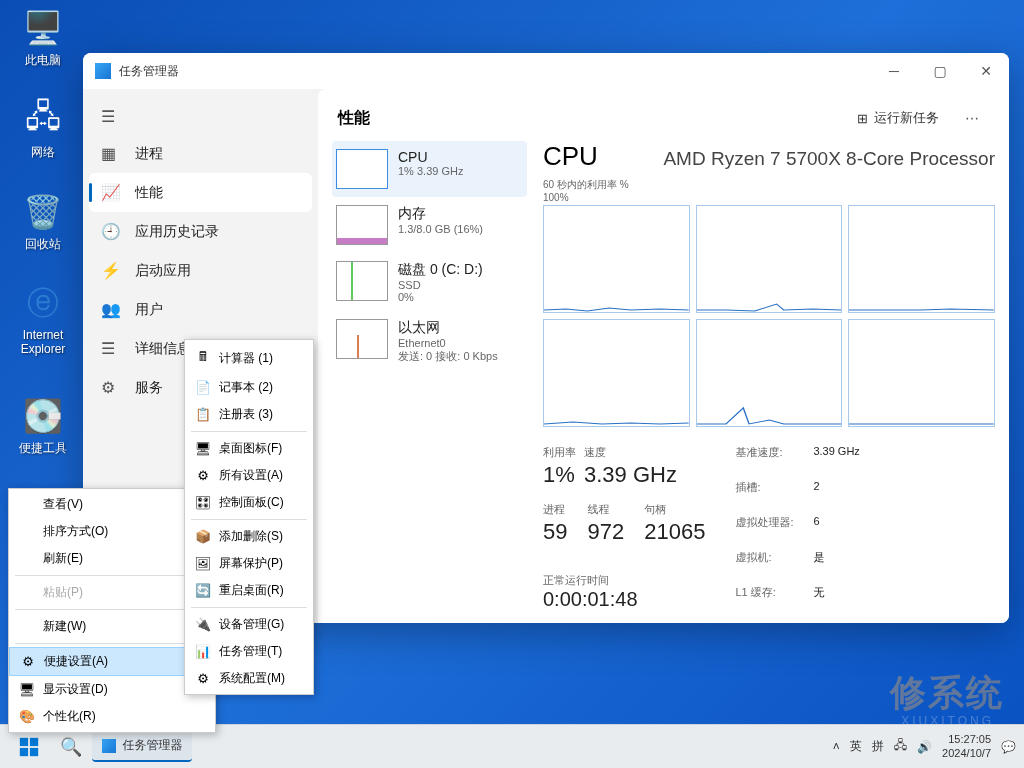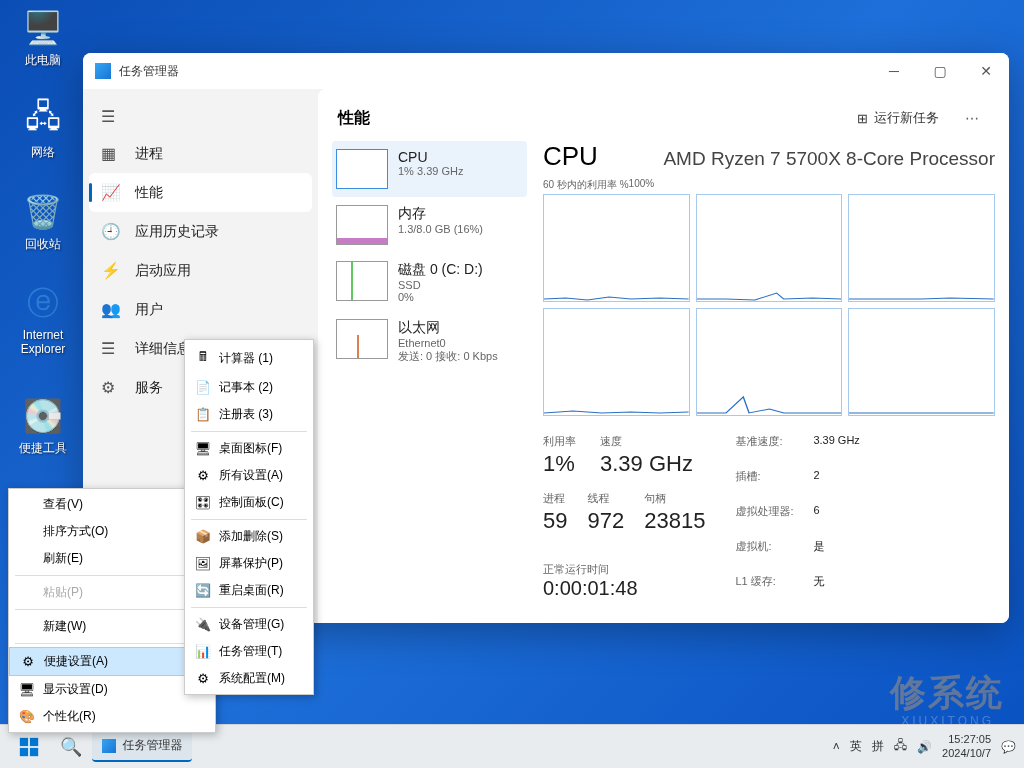--- a/index.html
+++ b/index.html
@@ -48,21 +48,21 @@
 .perf-thumb.eth::after { content:""; position:absolute; left:20px; bottom:0; width:2px; height:60%; background:#d97f52; }
 .perf-info { flex: 1; }
 .perf-name { font-size: 14px; color: #222; }
 .perf-sub { font-size: 11px; color: #666; }
 
 
 .detail { flex: 1; padding-left: 6px; }
 .detail-head { display: flex; align-items: baseline; justify-content: space-between; margin-bottom: 4px; }
 .detail-title { font-size: 26px; font-weight: 400; }
 .detail-sub { font-size: 19px; color: #444; }
-.graph-labels { display: flex; justify-content: flex-start; font-size: 10px; color: #666; margin: 6px 0 2px; }
+.graph-labels { display: flex; justify-content: flex-start; font-size: 10px; color: #666; margin: 6px 0 2px; flex-direction: column; }
 .graphs { display: grid; grid-template-columns: repeat(3, 1fr); gap: 6px; height: 222px; }
 .graph { border: 1px solid #a7c9ec; background: #fff; position: relative; }
 .graph svg { position: absolute; left: 0; bottom: 0; width: 100%; height: 30px; }
 
 .stats { display: flex; gap: 30px; margin-top: 18px; }
 .stat-col { display: flex; flex-direction: column; gap: 14px; }
 .stat-group { }
 .stat-label { font-size: 11px; color: #666; }
 .stat-value { font-size: 22px; color: #222; margin-top: 2px; }
 .small-stat { display: flex; font-size: 11px; color: #555; gap: 8px; }
@@ -240,42 +240,42 @@
                 </svg>
               </div>
             <div class="graph">
                 <svg viewBox="0 0 100 30" preserveAspectRatio="none">
                   <polyline fill="none" stroke="#2970c4" stroke-width="1" points="0,28 30,28 50,28 70,28 100,28"></polyline>
                 </svg>
               </div>
           </div>
           <div class="stats">
             <div class="stat-col">
-              <div style="display:flex;gap:24px">
+              <div style="display:flex;gap:8px">
                 <div class="stat-group">
                     <div class="stat-label">利用率</div>
                     <div class="stat-value">1%</div>
                   </div>
                 <div class="stat-group">
                     <div class="stat-label">速度</div>
                     <div class="stat-value">3.39 GHz</div>
                   </div>
               </div>
               <div style="display:flex;gap:20px">
                 <div class="stat-group">
                     <div class="stat-label">进程</div>
                     <div class="stat-value">59</div>
                   </div>
                 <div class="stat-group">
                     <div class="stat-label">线程</div>
                     <div class="stat-value">972</div>
                   </div>
                 <div class="stat-group">
                     <div class="stat-label">句柄</div>
-                    <div class="stat-value">23815</div>
+                    <div class="stat-value">21065</div>
                   </div>
               </div>
               <div>
                   <div class="uptime-label">正常运行时间</div>
                   <div class="uptime-value">0:00:01:48</div>
                 </div>
             </div>
             <div class="stat-col" style="gap:20px">
               <div class="small-stat">
                   <span class="sl">基准速度:</span>

